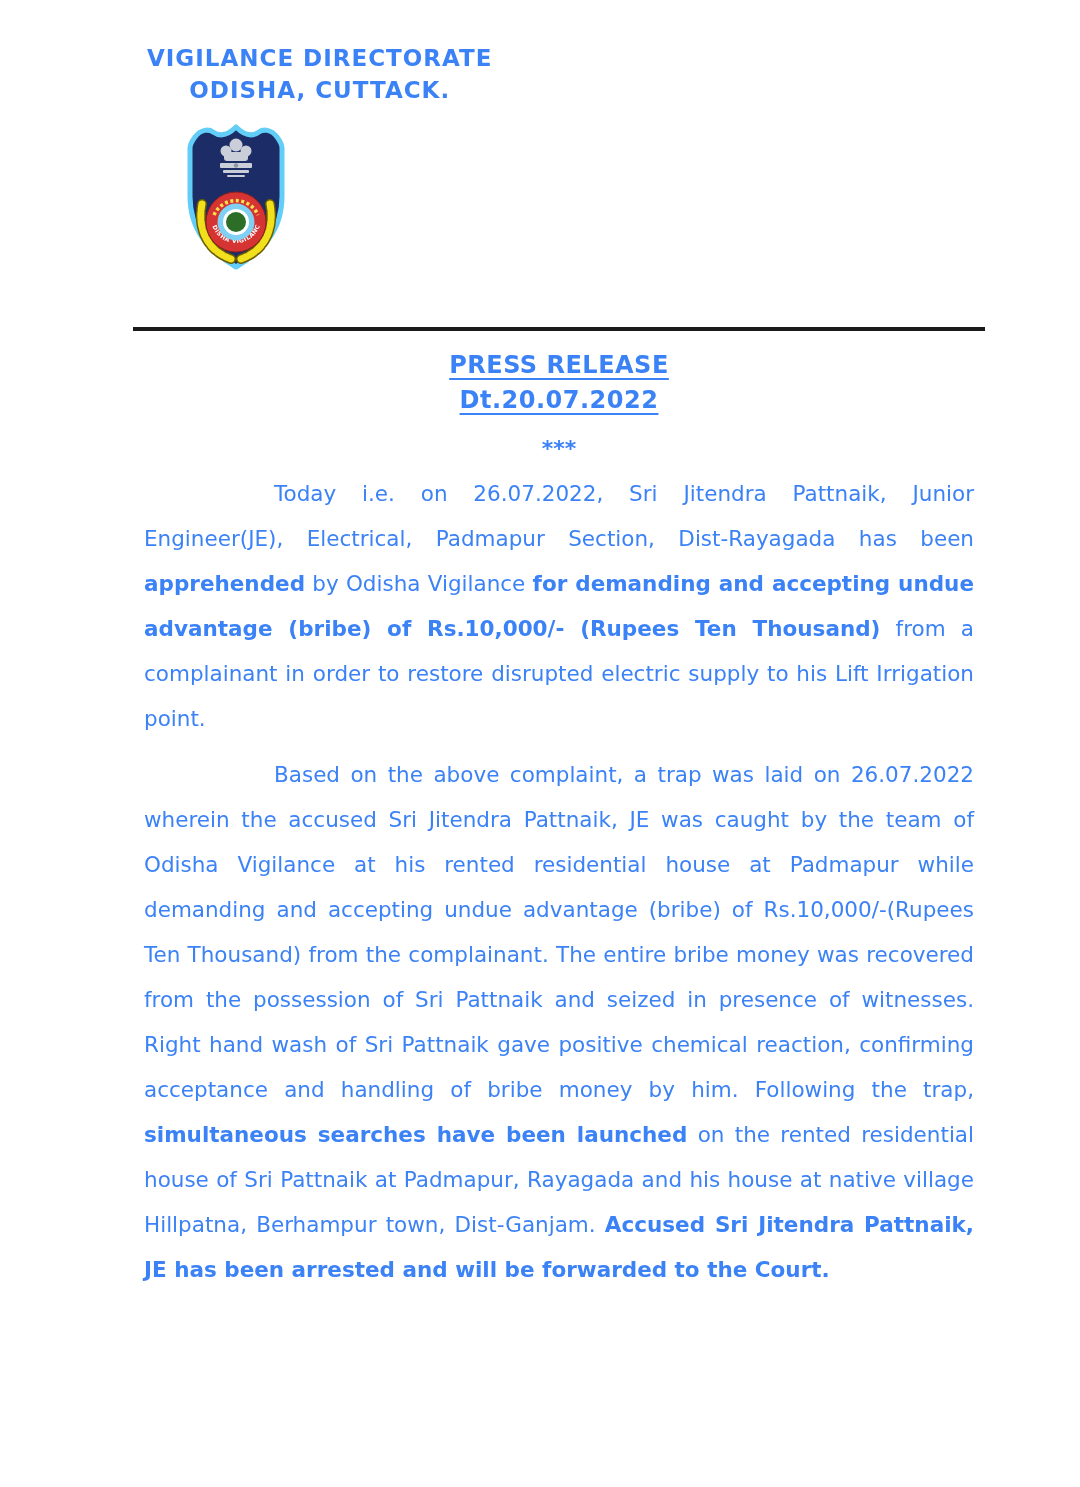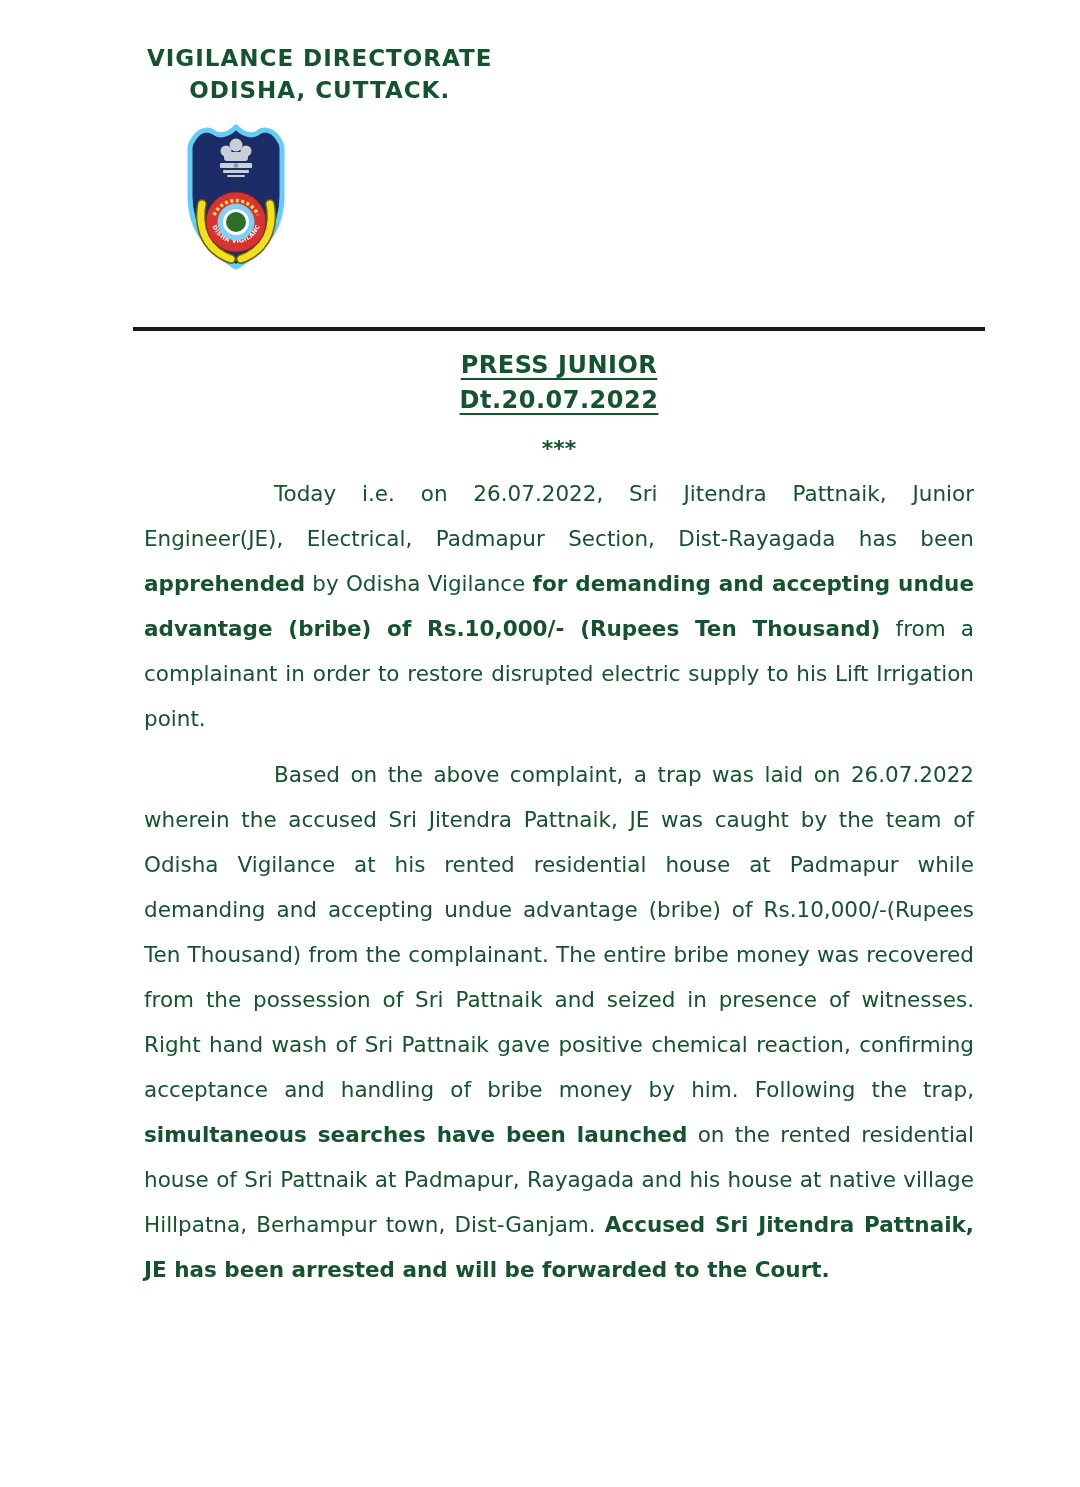--- a/index.html
+++ b/index.html
@@ -2,21 +2,21 @@
 <html><head>
 <meta charset="utf-8">
 <style>
   html, body { margin: 0; padding: 0; background: #ffffff; }
   .page {
     position: relative;
     width: 1080px;
     height: 1487px;
     margin: 0 auto;
     background: #ffffff;
-    color: #14532d;
+    color: #3b82f6;
     font-family: "DejaVu Sans", sans-serif;
     box-sizing: border-box;
     padding: 42px 95px 0 133px;
     overflow: hidden;
   }
   .header-text {
     display: inline-block;
     margin-left: 14px;
     text-align: center;
     font-weight: bold;
@@ -117,21 +117,21 @@
         <circle cx="55" cy="104" r="18.5" fill="#7fd0f2"></circle>
         <circle cx="55" cy="104" r="13" fill="#ffffff"></circle>
         <circle cx="55" cy="104" r="10" fill="#2c6e27"></circle>
       </g>
     </svg>
   </div>
 
   <div class="rule"></div>
 
   <div class="release-block">
-    <div><span class="underlined">PRESS JUNIOR</span></div>
+    <div><span class="underlined">PRESS RELEASE</span></div>
     <div><span class="underlined">Dt.20.07.2022</span></div>
   </div>
 
   <div class="stars">***</div>
 
 
   <div class="body-copy">
       <p class="body-para"><span>Today i.e. on 26.07.2022, Sri Jitendra Pattnaik, Junior Engineer(JE), Electrical, Padmapur Section, Dist-Rayagada has been </span><span class="bold">apprehended</span><span> by Odisha Vigilance </span><span class="bold">for demanding and accepting undue advantage (bribe) of Rs.10,000/- (Rupees Ten Thousand)</span><span> from a complainant in order to restore disrupted electric supply to his Lift Irrigation point.</span></p>
       <p class="body-para"><span>Based on the above complaint, a trap was laid on 26.07.2022 wherein the accused Sri Jitendra Pattnaik, JE was caught by the team of Odisha Vigilance at his rented residential house at Padmapur while demanding and accepting undue advantage (bribe) of Rs.10,000/-(Rupees Ten Thousand) from the complainant. The entire bribe money was recovered from the possession of Sri Pattnaik and seized in presence of witnesses. Right hand wash of Sri Pattnaik gave positive chemical reaction, confirming acceptance and handling of bribe money by him. Following the trap, </span><span class="bold">simultaneous searches have been launched</span><span> on the rented residential house of Sri Pattnaik at Padmapur, Rayagada and his house at native village Hillpatna, Berhampur town, Dist-Ganjam. </span><span class="bold">Accused Sri Jitendra Pattnaik, JE has been arrested and will be forwarded to the Court.</span></p>
     </div>

